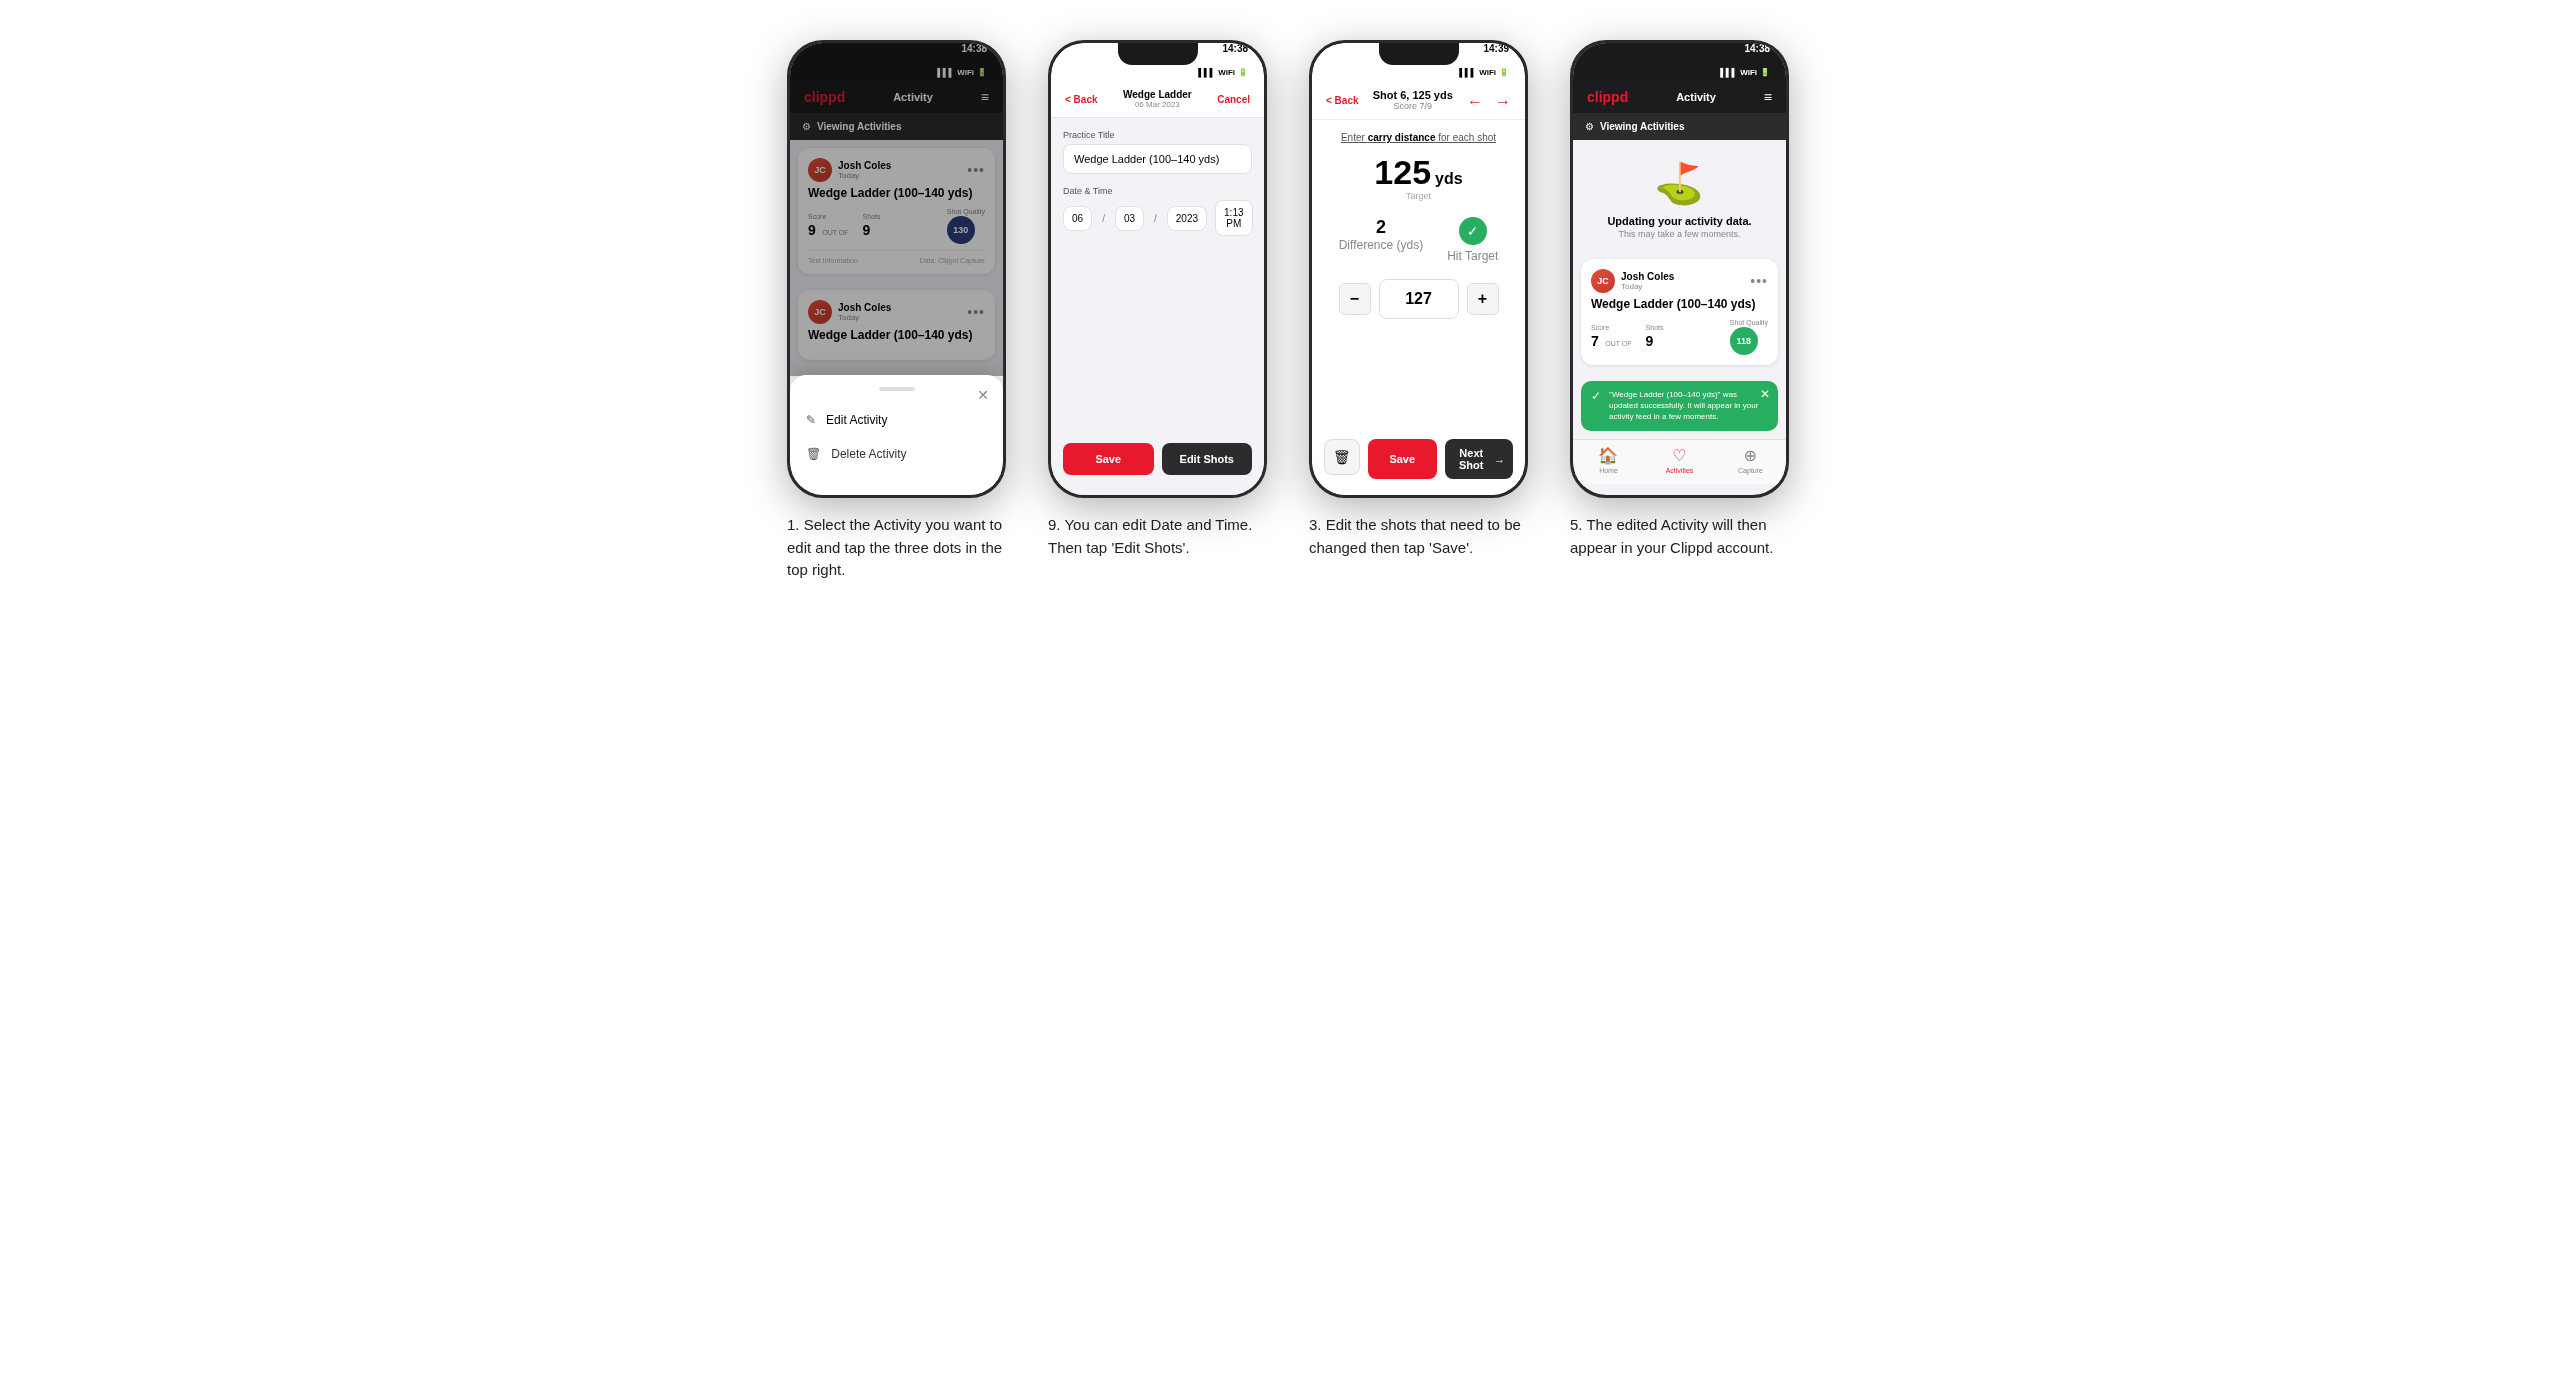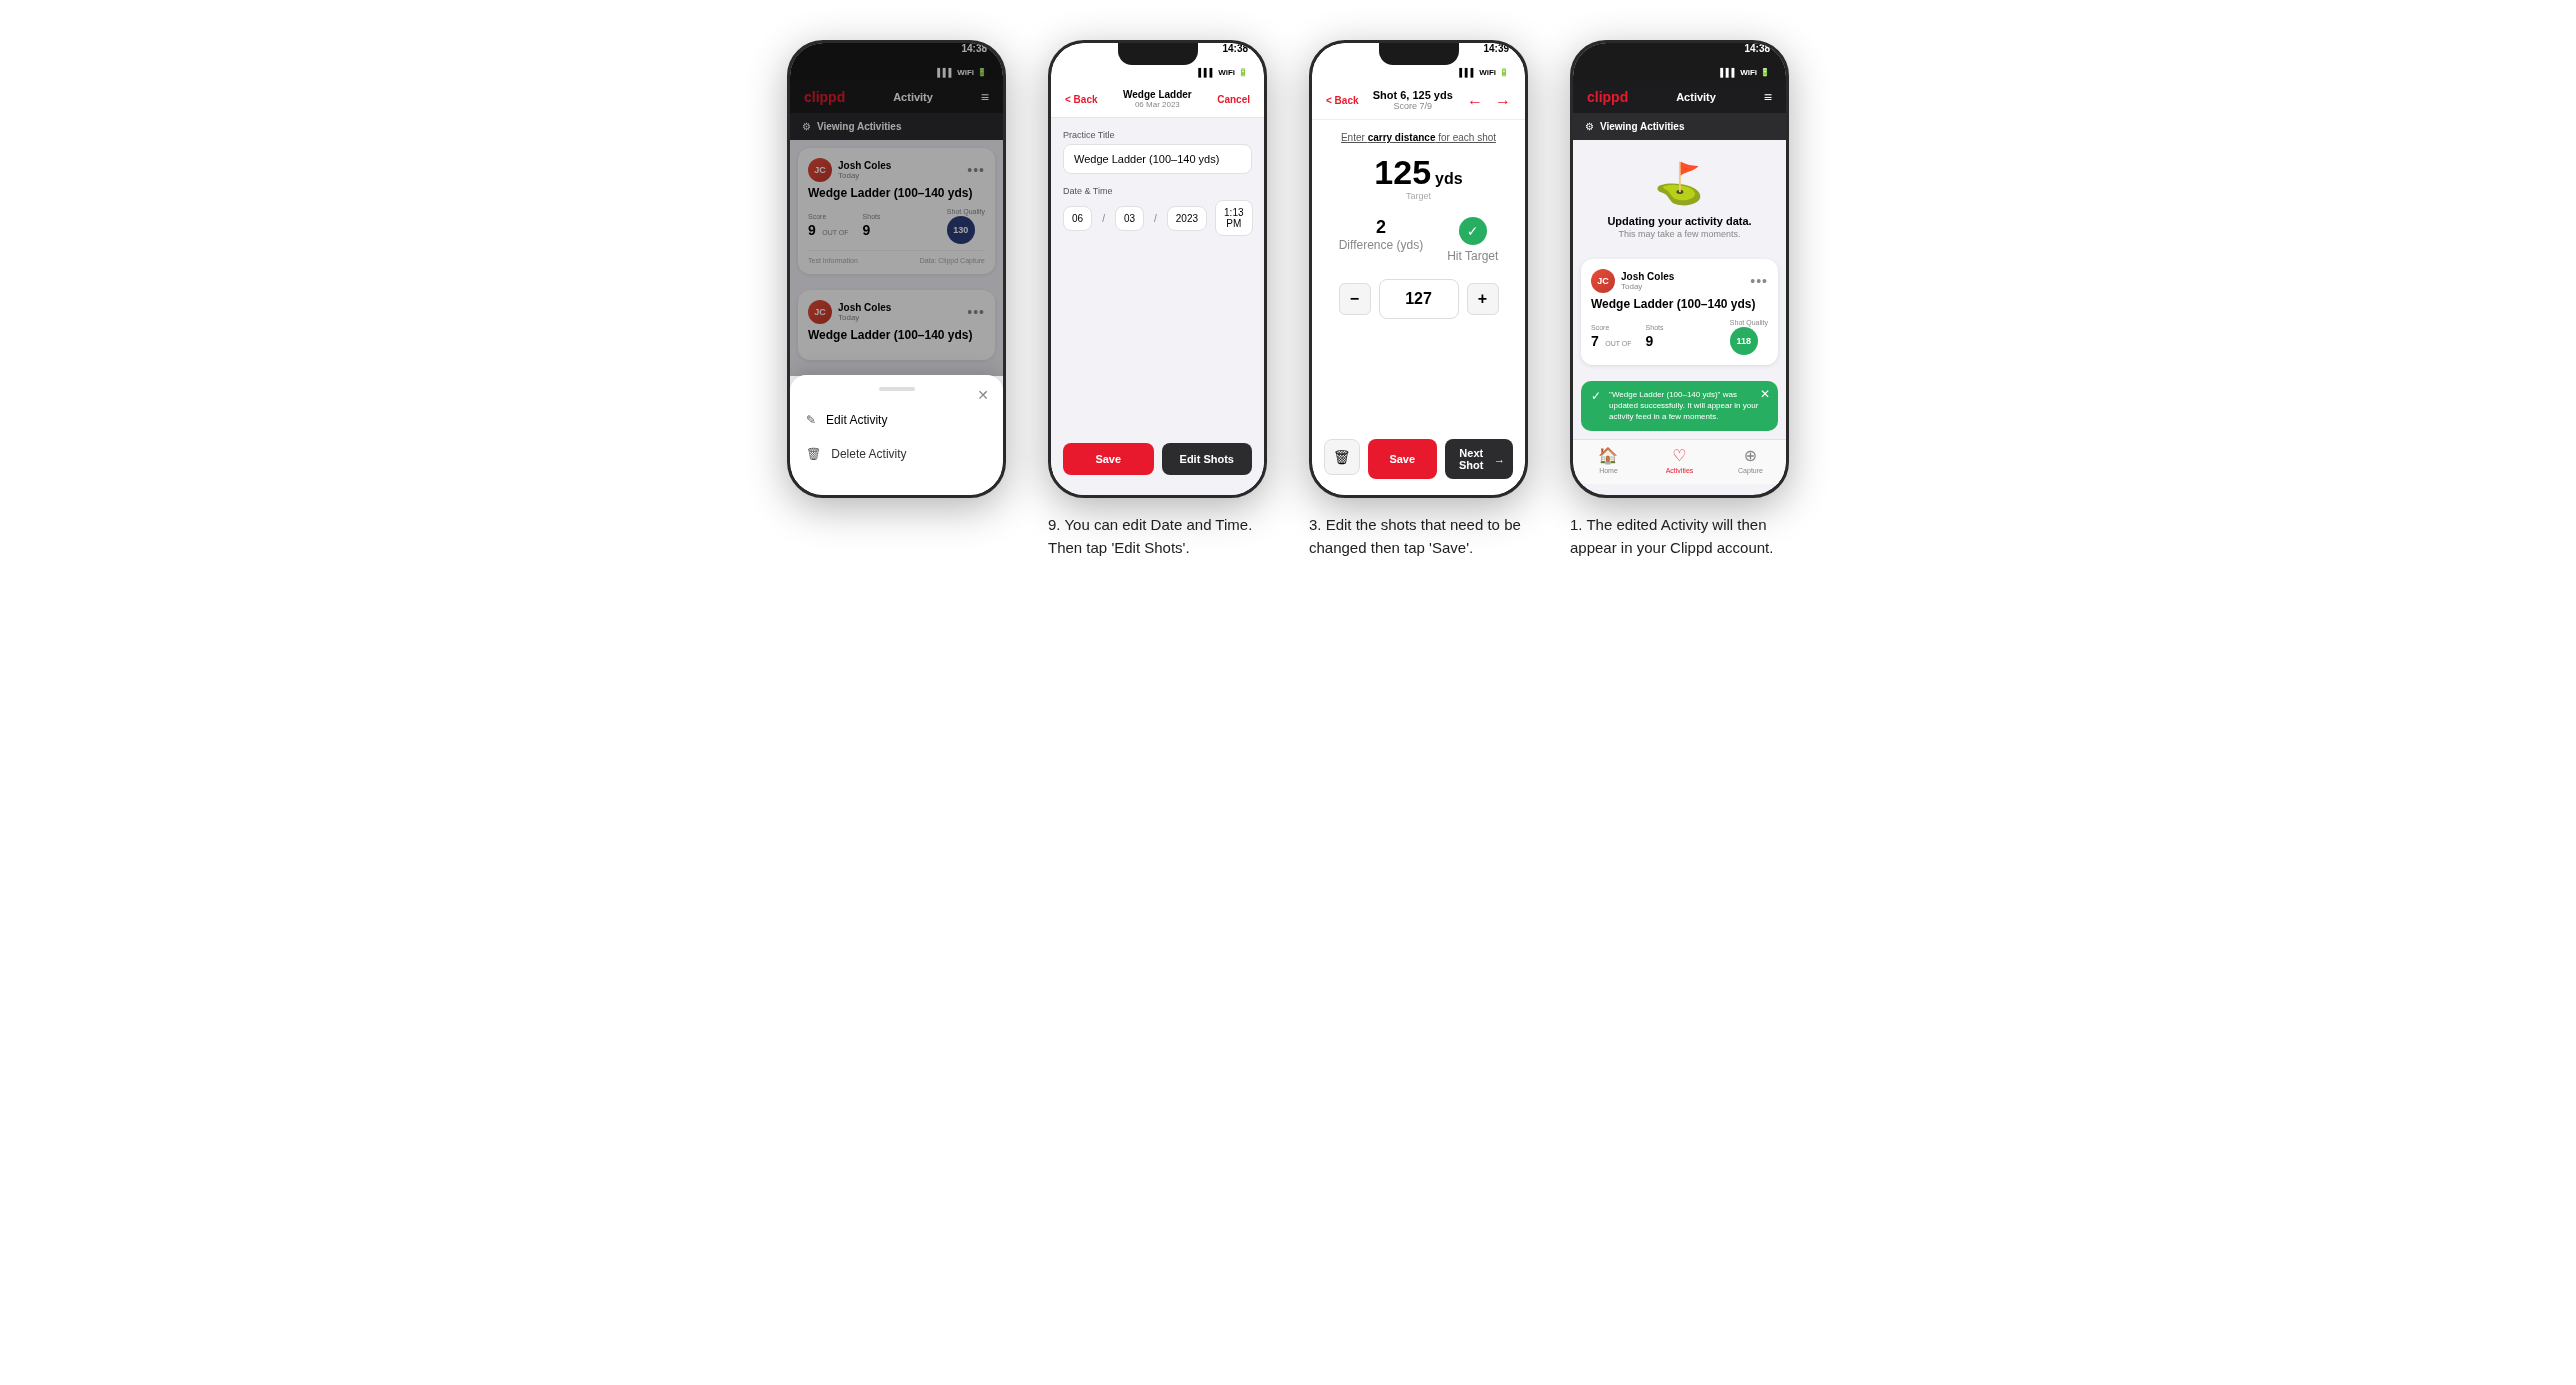--- a/index.html
+++ b/index.html
@@ -464,20 +464,21 @@
             <span class="sheet-icon">✎</span>
             <span>Edit Activity</span>
           </div>
           <div class="sheet-item delete">
             <span class="sheet-icon">🗑</span>
             <span>Delete Activity</span>
           </div>
         </div>
       </div>
     </div>
+    <div class="caption">1. Select the Activity you want to edit and tap the three dots in the top right.</div>
   </div>
 
   <div class="phone-column">
     <div class="phone-frame">
       <div class="notch"></div>
       <div class="phone-screen" style="background:#f2f2f7;">
 
         <div class="status-bar white-bg">
           <span class="status-time">14:38</span>
           <div class="status-icons">
@@ -661,17 +662,17 @@
             <span class="tab-icon active">♡</span>
             <span class="tab-label active">Activities</span>
           </div>
           <div class="tab-item">
             <span class="tab-icon">⊕</span>
             <span class="tab-label">Capture</span>
           </div>
         </div>
       </div>
     </div>
-    <div class="caption">1. The edited Activity will then appear in your Clippd account.</div>
+    <div class="caption">5. The edited Activity will then appear in your Clippd account.</div>
   </div>
 
 </div>
 
 
 </body></html>

